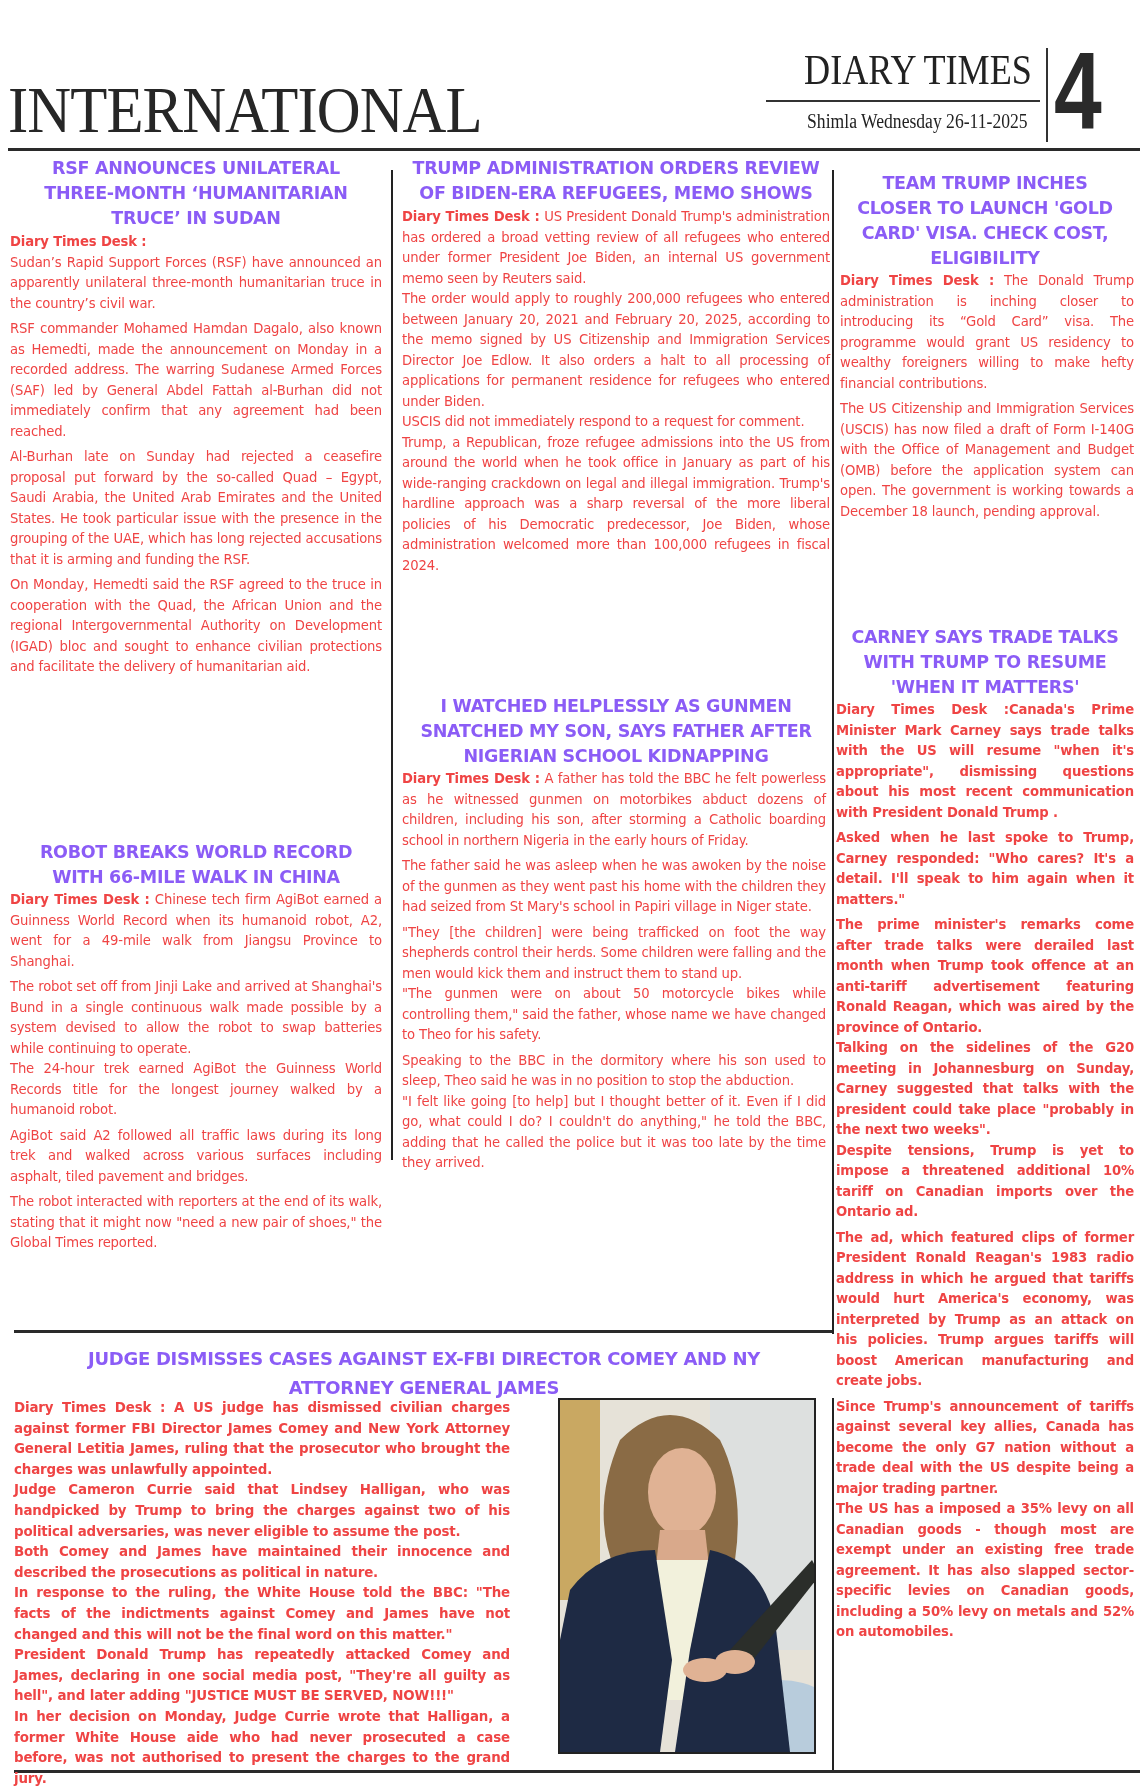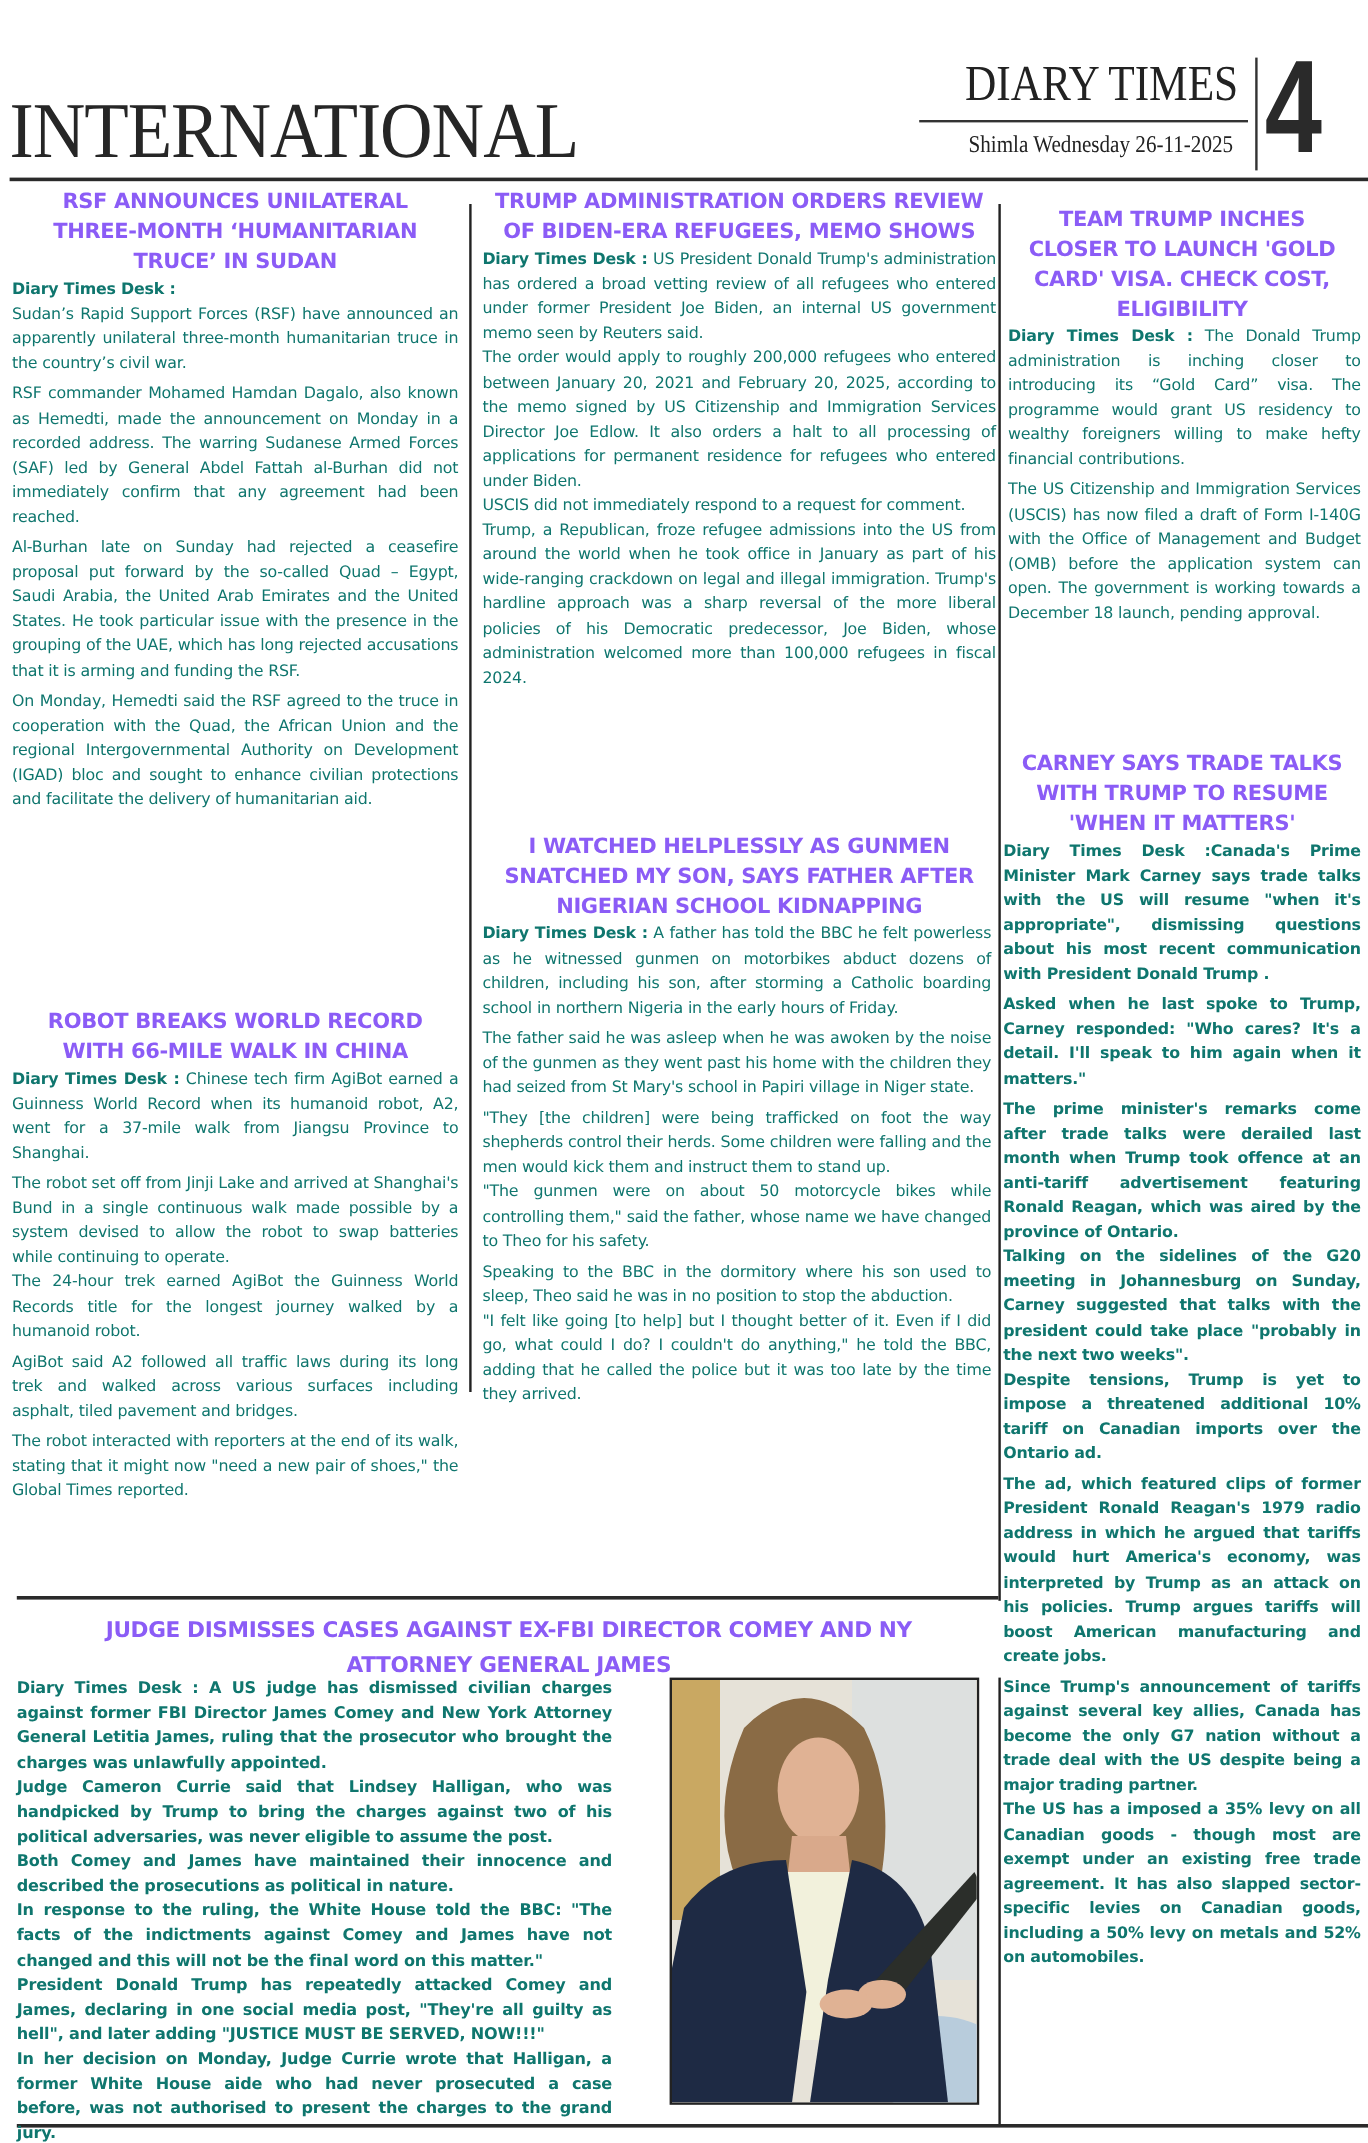--- a/index.html
+++ b/index.html
@@ -34,21 +34,21 @@
   .col-mid { left: 402px; top: 156px; width: 428px; }
   .col-right { left: 836px; top: 171px; width: 298px; }
   .vline { position: absolute; width: 2px; background: #222; }
 
   .headline {
     font-family: "DejaVu Sans", sans-serif; font-weight: 700; text-align: center;
     font-size: 17.5px; line-height: 25px; color: #8b5cf6; letter-spacing: -0.3px;
   }
   .body-text {
     font-family: "DejaVu Sans", sans-serif; font-size: 13.2px; line-height: 20.5px;
-    text-align: justify; color: #0f766e; letter-spacing: -0.15px;
+    text-align: justify; color: #ef4444; letter-spacing: -0.15px;
   }
   .body-text p { margin: 0; }
   .body-text p.gap { margin-top: 5px; }
   .bold-body { font-weight: 700; }
   .byline { font-weight: 700; }
 
   .bottom-rule { position: absolute; left: 14px; height: 3px; background: #2a2a2a; }
 
   .bottom-story { position: absolute; left: 14px; top: 1344px; width: 820px; }
   .bottom-story .headline { font-size: 18px; line-height: 29px; }
@@ -82,21 +82,21 @@
       <p>Sudan’s Rapid Support Forces (RSF) have announced an apparently unilateral three-month humanitarian truce in the country’s civil war.</p>
       <p class="gap">RSF commander Mohamed Hamdan Dagalo, also known as Hemedti, made the announcement on Monday in a recorded address. The warring Sudanese Armed Forces (SAF) led by General Abdel Fattah al-Burhan did not immediately confirm that any agreement had been reached.</p>
       <p class="gap">Al-Burhan late on Sunday had rejected a ceasefire proposal put forward by the so-called Quad – Egypt, Saudi Arabia, the United Arab Emirates and the United States. He took particular issue with the presence in the grouping of the UAE, which has long rejected accusations that it is arming and funding the RSF.</p>
       <p class="gap">On Monday, Hemedti said the RSF agreed to the truce in cooperation with the Quad, the African Union and the regional Intergovernmental Authority on Development (IGAD) bloc and sought to enhance civilian protections and facilitate the delivery of humanitarian aid.</p>
     </div>
   </article>
 
   <article style="position:absolute; top:684px; left:0; width:372px;">
     <h2 class="headline" style="padding:0 24px;">ROBOT BREAKS WORLD RECORD WITH 66-MILE WALK IN CHINA</h2>
     <div class="body-text">
-      <p><span class="byline">Diary Times Desk :</span><span> Chinese tech firm AgiBot earned a Guinness World Record when its humanoid robot, A2, went for a 37-mile walk from Jiangsu Province to Shanghai.</span></p>
+      <p><span class="byline">Diary Times Desk :</span><span> Chinese tech firm AgiBot earned a Guinness World Record when its humanoid robot, A2, went for a 49-mile walk from Jiangsu Province to Shanghai.</span></p>
       <p class="gap">The robot set off from Jinji Lake and arrived at Shanghai's Bund in a single continuous walk made possible by a system devised to allow the robot to swap batteries while continuing to operate.</p>
       <p>The 24-hour trek earned AgiBot the Guinness World Records title for the longest journey walked by a humanoid robot.</p>
       <p class="gap">AgiBot said A2 followed all traffic laws during its long trek and walked across various surfaces including asphalt, tiled pavement and bridges.</p>
       <p class="gap">The robot interacted with reporters at the end of its walk, stating that it might now "need a new pair of shoes," the Global Times reported.</p>
     </div>
   </article>
 </div>
 
 <div class="col col-mid">
   <article>
@@ -132,21 +132,21 @@
   </article>
 
   <article style="position:absolute; top:454px; left:0; width:298px;">
     <h2 class="headline">CARNEY SAYS TRADE TALKS WITH TRUMP TO RESUME 'WHEN IT MATTERS'</h2>
     <div class="body-text bold-body">
       <p><span>Diary Times Desk :</span><span>Canada's Prime Minister Mark Carney says trade talks with the US will resume "when it's appropriate", dismissing questions about his most recent communication with President Donald Trump .</span></p>
       <p class="gap">Asked when he last spoke to Trump, Carney responded: "Who cares? It's a detail. I'll speak to him again when it matters."</p>
       <p class="gap">The prime minister's remarks come after trade talks were derailed last month when Trump took offence at an anti-tariff advertisement featuring Ronald Reagan, which was aired by the province of Ontario.</p>
       <p>Talking on the sidelines of the G20 meeting in Johannesburg on Sunday, Carney suggested that talks with the president could take place "probably in the next two weeks".</p>
       <p>Despite tensions, Trump is yet to impose a threatened additional 10% tariff on Canadian imports over the Ontario ad.</p>
-      <p class="gap">The ad, which featured clips of former President Ronald Reagan's 1979 radio address in which he argued that tariffs would hurt America's economy, was interpreted by Trump as an attack on his policies. Trump argues tariffs will boost American manufacturing and create jobs.</p>
+      <p class="gap">The ad, which featured clips of former President Ronald Reagan's 1983 radio address in which he argued that tariffs would hurt America's economy, was interpreted by Trump as an attack on his policies. Trump argues tariffs will boost American manufacturing and create jobs.</p>
       <p class="gap">Since Trump's announcement of tariffs against several key allies, Canada has become the only G7 nation without a trade deal with the US despite being a major trading partner.</p>
       <p>The US has a imposed a 35% levy on all Canadian goods - though most are exempt under an existing free trade agreement. It has also slapped sector-specific levies on Canadian goods, including a 50% levy on metals and 52% on automobiles.</p>
     </div>
   </article>
 </div>
 
 <div class="bottom-rule" style="top:1330px; width:818px;"></div>
 <div class="bottom-rule" style="top:1770px; width:1126px;"></div>
 
 <div class="bottom-story">

